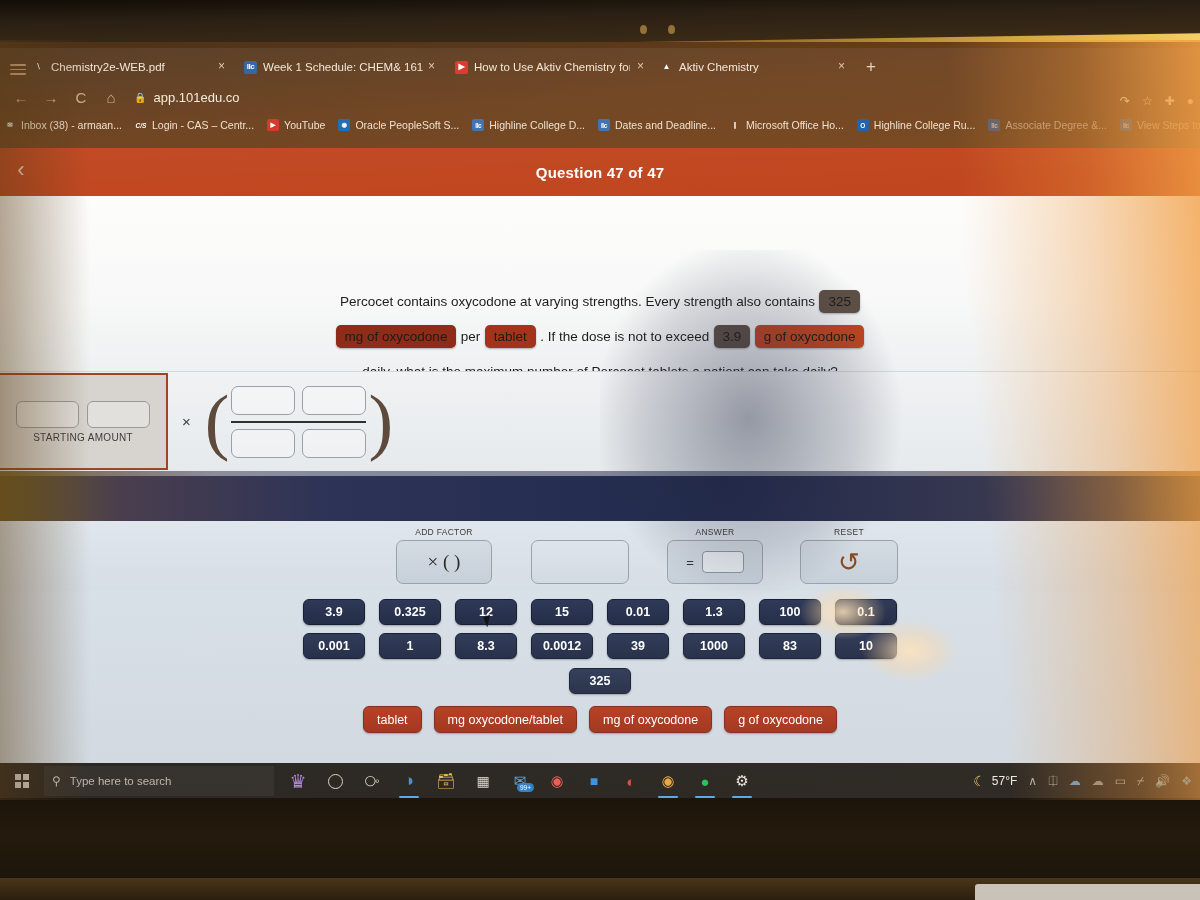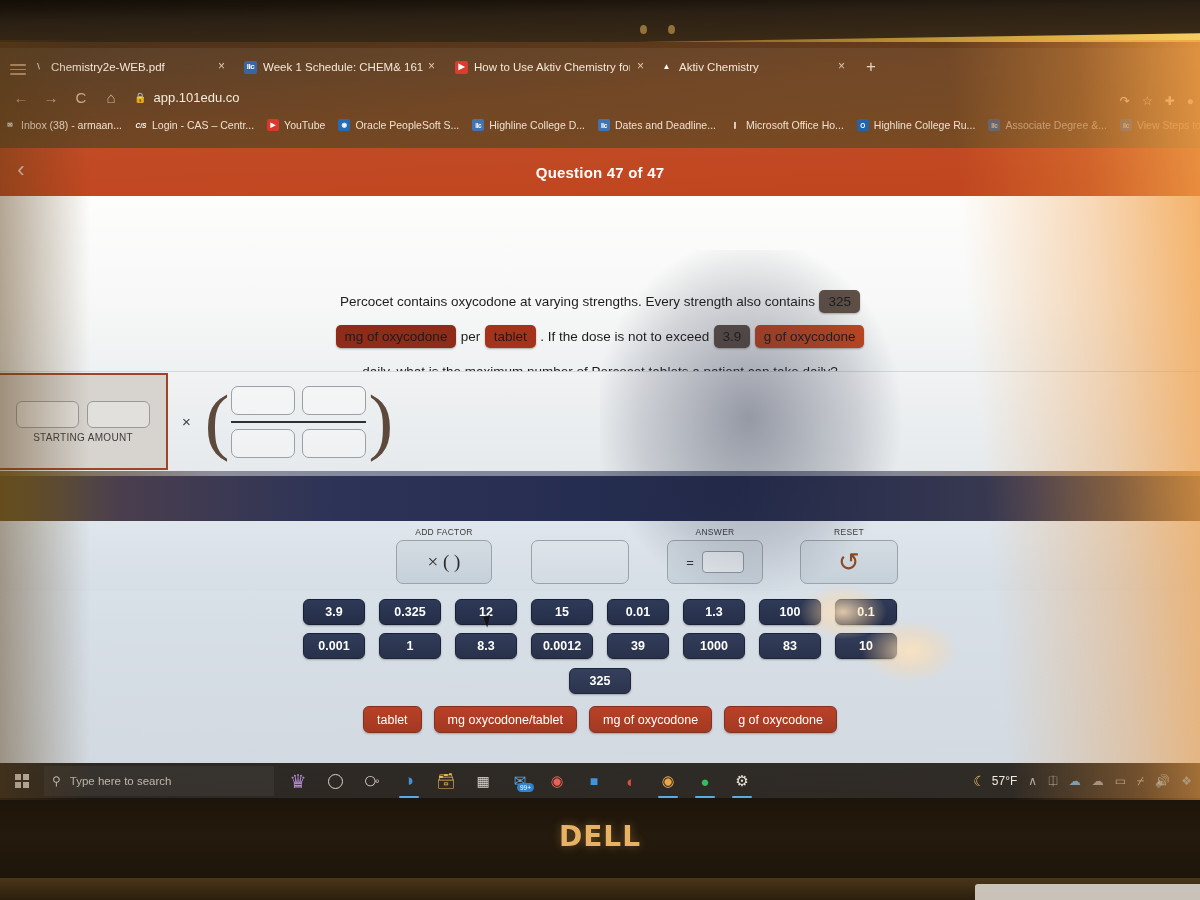--- a/index.html
+++ b/index.html
@@ -524,19 +524,16 @@
       <span class="tray-ico" style="color:#6fb5e8">☁</span>
       <span class="tray-ico" style="color:#9aa5ad">☁</span>
       <span class="tray-ico">▭</span>
       <span class="tray-ico">⌿</span>
       <span class="tray-ico">🔊</span>
       <span class="tray-ico" style="color:#5aa8e0">❖</span>
     </div>
   </div>
 
   <div class="bezel-bottom"></div>
-  <div class="dell-logo">
-    <span>DELL</span>
-  </div>
   <div class="bezel-lip"></div>
   <div class="kb-hint"></div>
 
 </div>
 
 </body></html>

